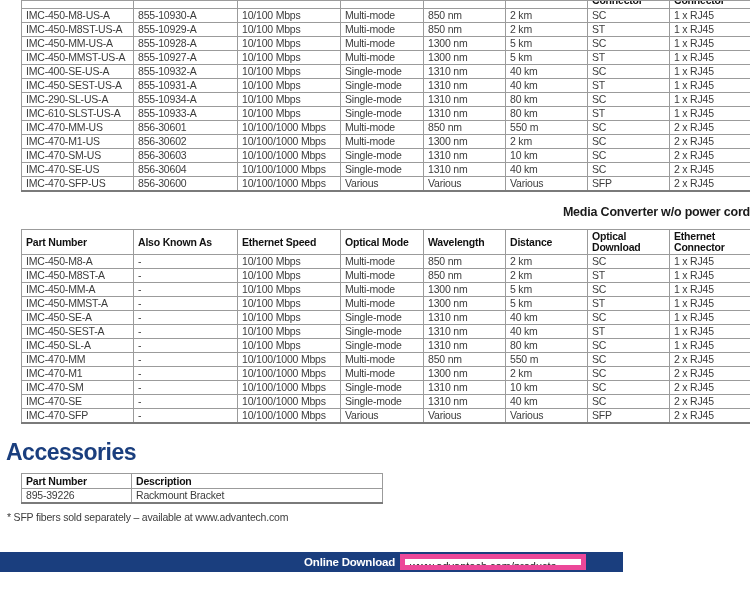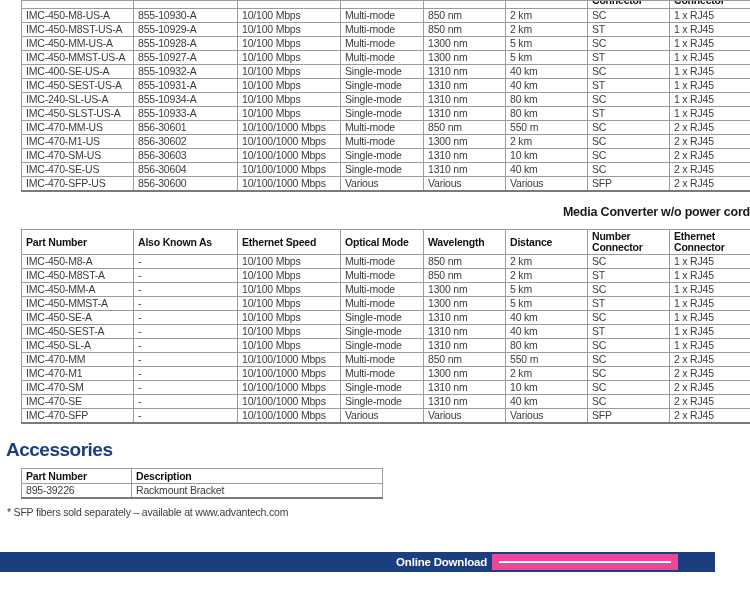--- a/index.html
+++ b/index.html
@@ -46,45 +46,45 @@
   table.t-acc thead th{height:14px;line-height:14px;}
   
   .section-title{
     margin:13px 0 0 7px;
     font-size:12.5px;font-weight:bold;color:#1a1a1a;
     letter-spacing:-0.2px;
     text-align:right;
   }
   .accessories-title{
     margin:15px 0 0 6px;
-    font-size:19px;font-weight:bold;
+    font-size:23px;font-weight:bold;
     color:#1a3e7e;
     letter-spacing:-0.5px;
   }
   .footnote{
     margin:7px 0 0 7px;
     font-size:10.5px;color:#3c3c3c;letter-spacing:-0.2px;
   }
   
   .footer-bar{
     position:absolute;left:0;top:552px;
-    width:715px;height:20px;
+    width:623px;height:20px;
     background:#1a3e7e;
     display:flex;align-items:center;justify-content:flex-end;
   }
   .footer-label{
     color:#ffffff;font-weight:bold;font-size:11.5px;letter-spacing:-0.2px;
     margin-right:5px;white-space:nowrap;
   }
   .footer-url{
     box-sizing:border-box;
     width:186px;height:16px;
     margin-right:37px;
     background:#ffffff;
-    border:7px solid #ec4899;
+    border:5px solid #ec4899;
     font-size:11px;line-height:14px;color:#222222;
     padding-left:5px;white-space:nowrap;overflow:hidden;
     cursor:pointer;
   }
 </style>
 </head>
 <body>
 
 <div class="page">
 
@@ -182,31 +182,31 @@
           <td>IMC-450-SEST-US-A</td>
           <td>855-10931-A</td>
           <td>10/100 Mbps</td>
           <td>Single-mode</td>
           <td>1310 nm</td>
           <td>40 km</td>
           <td>ST</td>
           <td>1 x RJ45</td>
         </tr>
         <tr>
-          <td>IMC-240-SL-US-A</td>
+          <td>IMC-290-SL-US-A</td>
           <td>855-10934-A</td>
           <td>10/100 Mbps</td>
           <td>Single-mode</td>
           <td>1310 nm</td>
           <td>80 km</td>
           <td>SC</td>
           <td>1 x RJ45</td>
         </tr>
         <tr>
-          <td>IMC-450-SLST-US-A</td>
+          <td>IMC-610-SLST-US-A</td>
           <td>855-10933-A</td>
           <td>10/100 Mbps</td>
           <td>Single-mode</td>
           <td>1310 nm</td>
           <td>80 km</td>
           <td>ST</td>
           <td>1 x RJ45</td>
         </tr>
         <tr>
           <td>IMC-470-MM-US</td>
@@ -275,21 +275,21 @@
         <col style="width:93px">
     </colgroup>
     <thead>
         <tr>
           <th><span>Part Number</span></th>
           <th><span>Also Known As</span></th>
           <th><span>Ethernet Speed</span></th>
           <th><span>Optical Mode</span></th>
           <th><span>Wavelength</span></th>
           <th><span>Distance</span></th>
-          <th><span>Number Connector</span></th>
+          <th><span>Optical Download</span></th>
           <th><span>Ethernet Connector</span></th>
         </tr>
       </thead>
     <tbody>
         <tr>
           <td>IMC-450-M8-A</td>
           <td>-</td>
           <td>10/100 Mbps</td>
           <td>Multi-mode</td>
           <td>850 nm</td>

